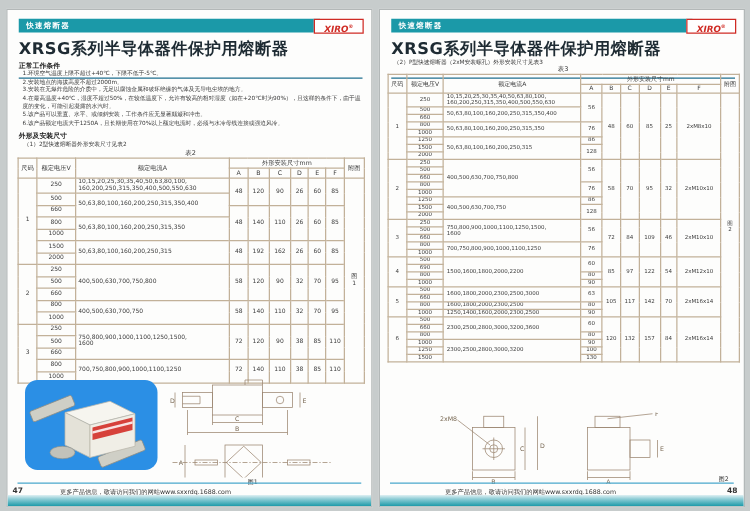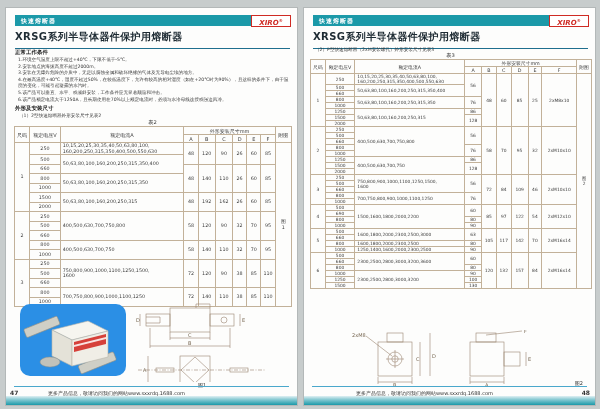--- a/index.html
+++ b/index.html
@@ -12,22 +12,22 @@
   .page{position:absolute;top:7px;width:291px;height:397px;background:#fdfdfc;border:1px solid #b3b8b8;overflow:hidden;}
   .page-left{left:5px;}
   .page-right{left:303px;}
 
   .tab{position:absolute;top:7px;left:9px;width:235px;height:11px;background:#1b99a8;color:#fff;
        font-size:6px;font-weight:bold;line-height:11px;padding-left:6px;letter-spacing:1px;}
   .logo{position:absolute;top:7px;right:6px;width:38px;height:10px;border:1px solid #cf2b24;background:#fff;
         color:#cf2b24;font-weight:bold;font-style:italic;font-size:7px;line-height:9px;text-align:center;}
   .logo sup{font-size:4px;font-style:normal;}
 
-  .title{position:absolute;top:22px;left:9px;right:7px;font-size:10px;font-weight:bold;color:#1e2b33;
-         letter-spacing:.4px;padding-bottom:4px;border-bottom:1.5px solid #1f6f8e;}
+  .title{position:absolute;top:22px;left:9px;right:7px;font-size:13px;font-weight:bold;color:#1e2b33;
+         letter-spacing:.4px;padding-bottom:14px;border-bottom:1.5px solid #1f6f8e;}
 
   .cond-title{position:absolute;top:41px;left:9px;font-size:5.5px;font-weight:bold;color:#222;}
   .cond-list{position:absolute;top:49px;left:12px;right:8px;font-size:4.6px;line-height:6.6px;color:#3a3a3a;}
 
   .sec-title{position:absolute;top:97px;left:9px;font-size:5.5px;font-weight:bold;color:#222;}
   .sec-note{position:absolute;top:105px;left:13px;font-size:4.6px;color:#3a3a3a;}
   .sec-note-r{position:absolute;top:39px;left:11px;font-size:4.6px;color:#3a3a3a;}
 
   .tcaption{position:absolute;font-size:5.2px;color:#333;text-align:center;}
   .tcap-l{top:111px;left:8px;width:277px;}

